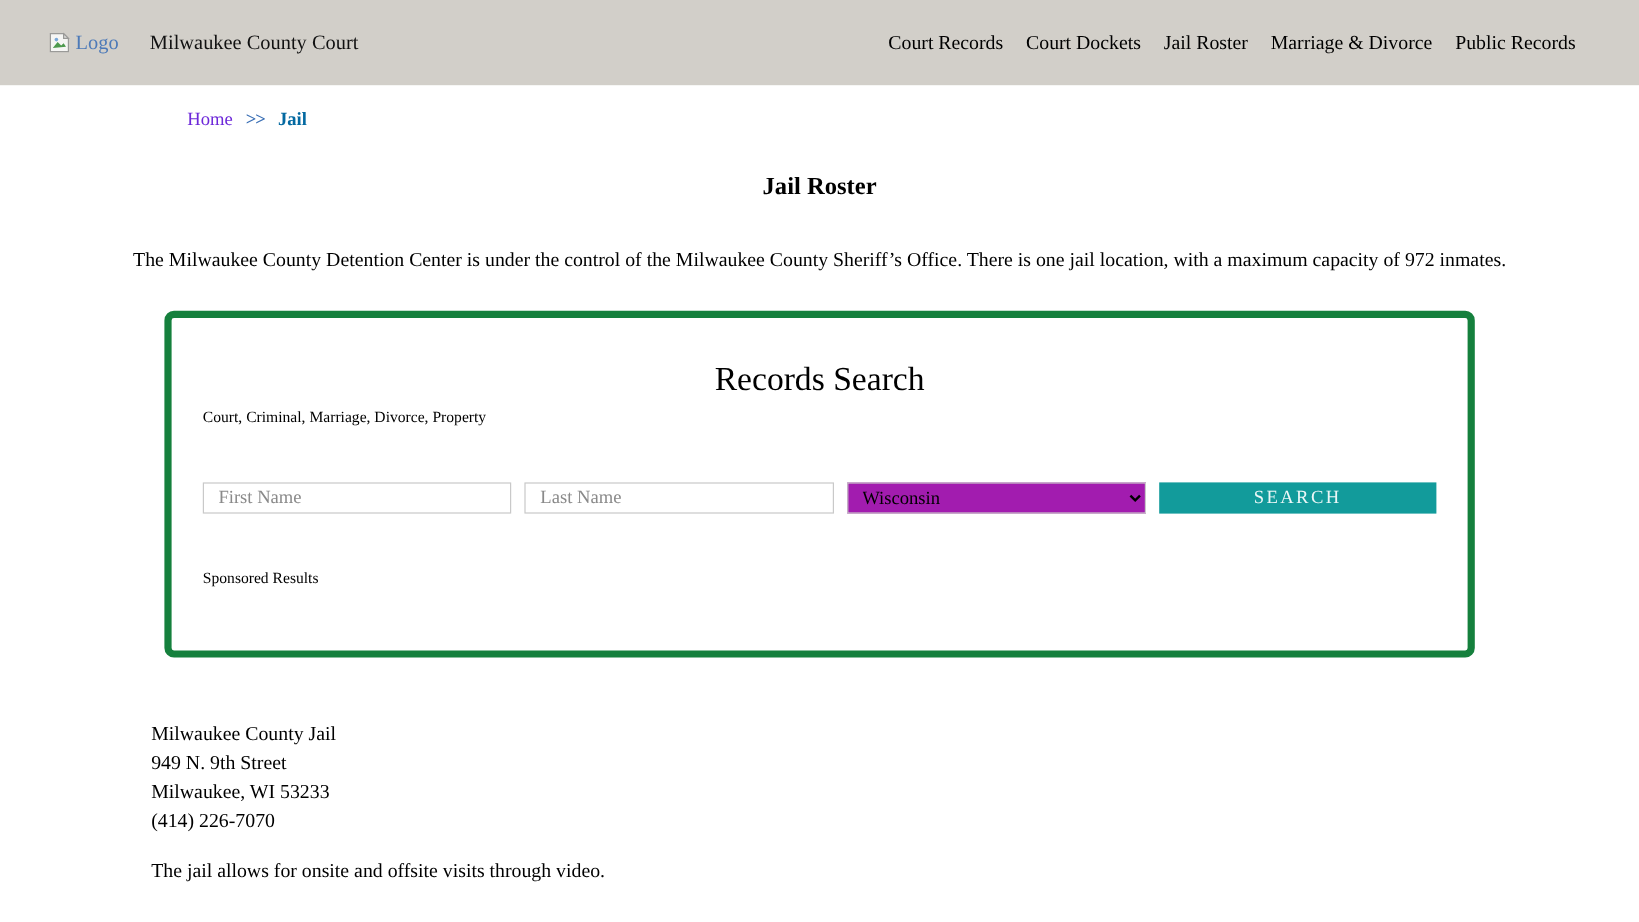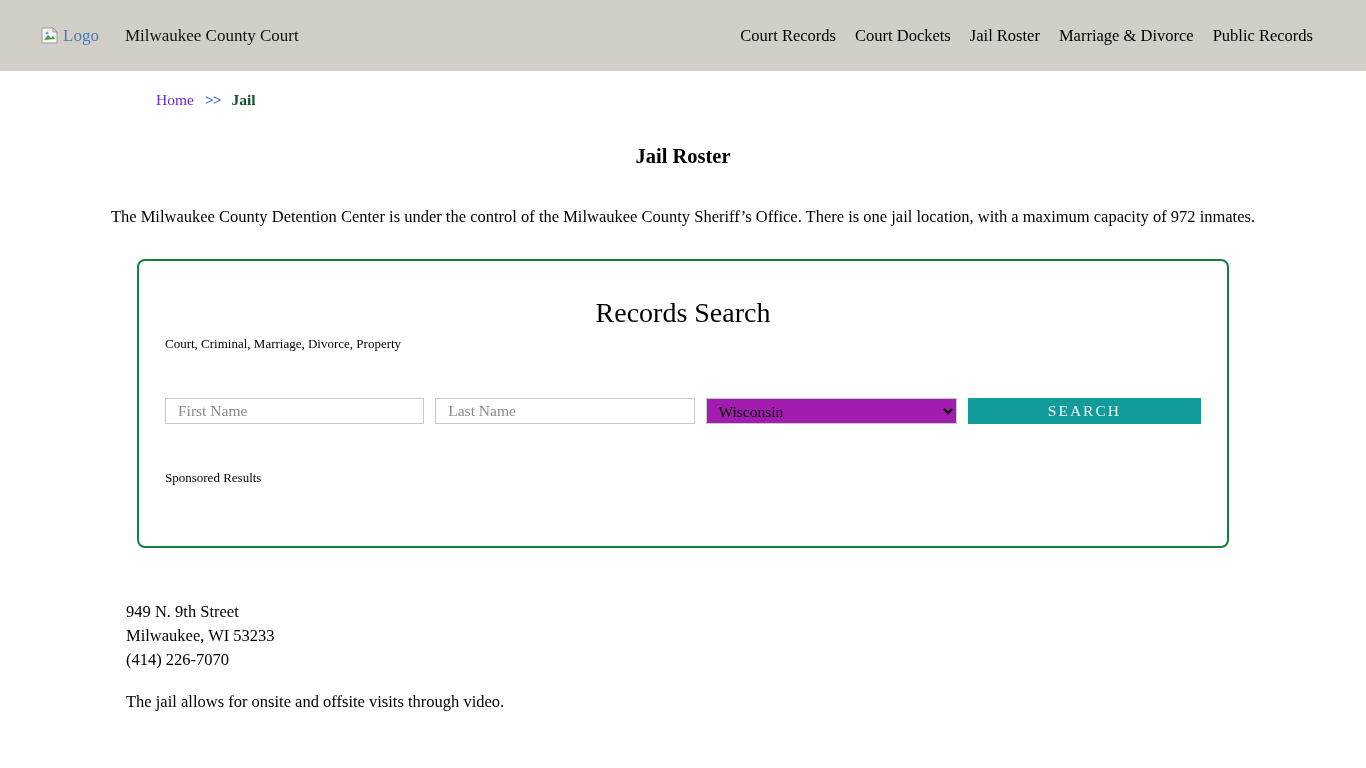--- a/index.html
+++ b/index.html
@@ -25,42 +25,42 @@
   
   .breadcrumb {
     margin: 20px 0 0 156px;
     font-size: 15.5px;
     display: flex;
     gap: 11px;
     align-items: center;
   }
   .breadcrumb .home { color: #6d28d9; text-decoration: none; cursor: pointer; }
   .breadcrumb .sep { color: #3a6fb5; font-weight: bold; letter-spacing: -1px; }
-  .breadcrumb .current { color: #14532d; font-weight: bold; }
+  .breadcrumb .current { color: #0369a1; font-weight: bold; }
 
   
   .page-title {
     text-align: center;
     font-size: 20.5px;
     font-weight: bold;
     margin-top: 36px;
   }
   .intro {
     text-align: center;
     font-size: 16.5px;
     margin-top: 39px;
     padding: 0 61px;
   }
 
   
   .card {
     width: 1092px;
     height: 289px;
     margin: 32px auto 0;
-    border: 2px solid #15803d;
+    border: 6px solid #15803d;
     border-radius: 8px;
     background: #fff;
     padding: 36px 26px 0;
   }
   .card-title {
     text-align: center;
     font-size: 28px;
     font-weight: normal;
   }
   .card-subtitle {
@@ -162,18 +162,19 @@
     <input class="text-input" type="text" placeholder="Last Name" style="">
     <select class="state-select">
       <option selected="">Wisconsin</option>
     </select>
     <button class="search-btn">SEARCH</button>
   </div>
   <div class="sponsored">Sponsored Results</div>
 </section>
 
 <div class="jail-info">
+  <div>Milwaukee County Jail</div>
   <div>949 N. 9th Street</div>
   <div>Milwaukee, WI 53233</div>
   <div>(414) 226-7070</div>
 </div>
 
 <p class="visits-note">The jail allows for onsite and offsite visits through video.</p>
 
 </body></html>

